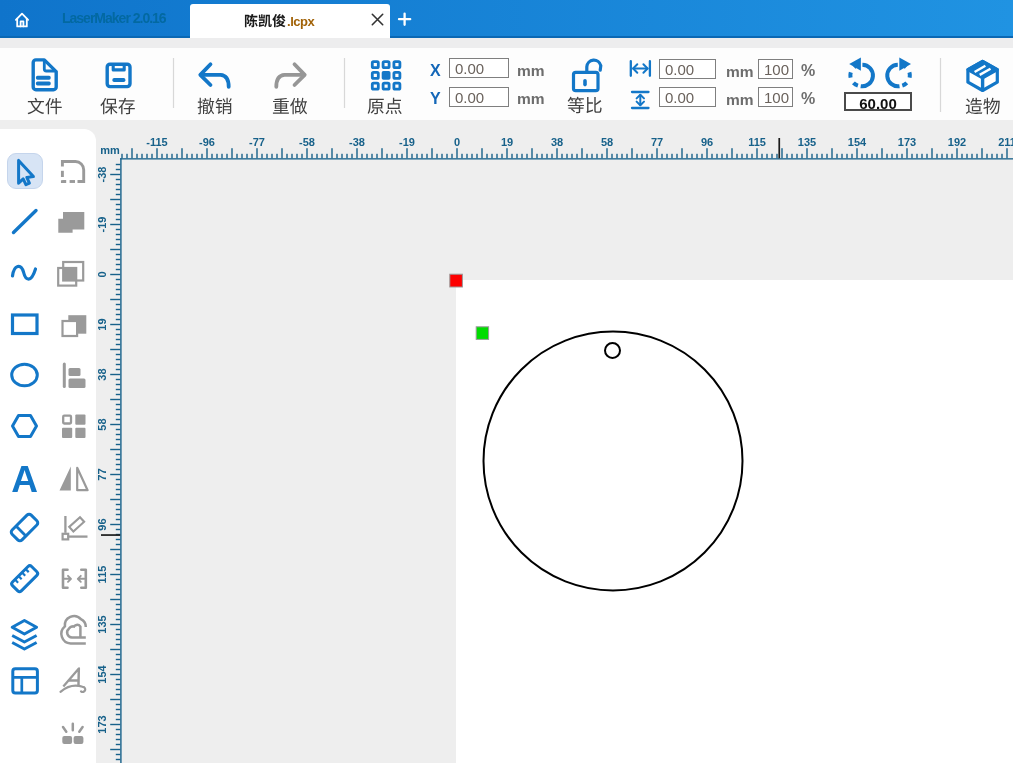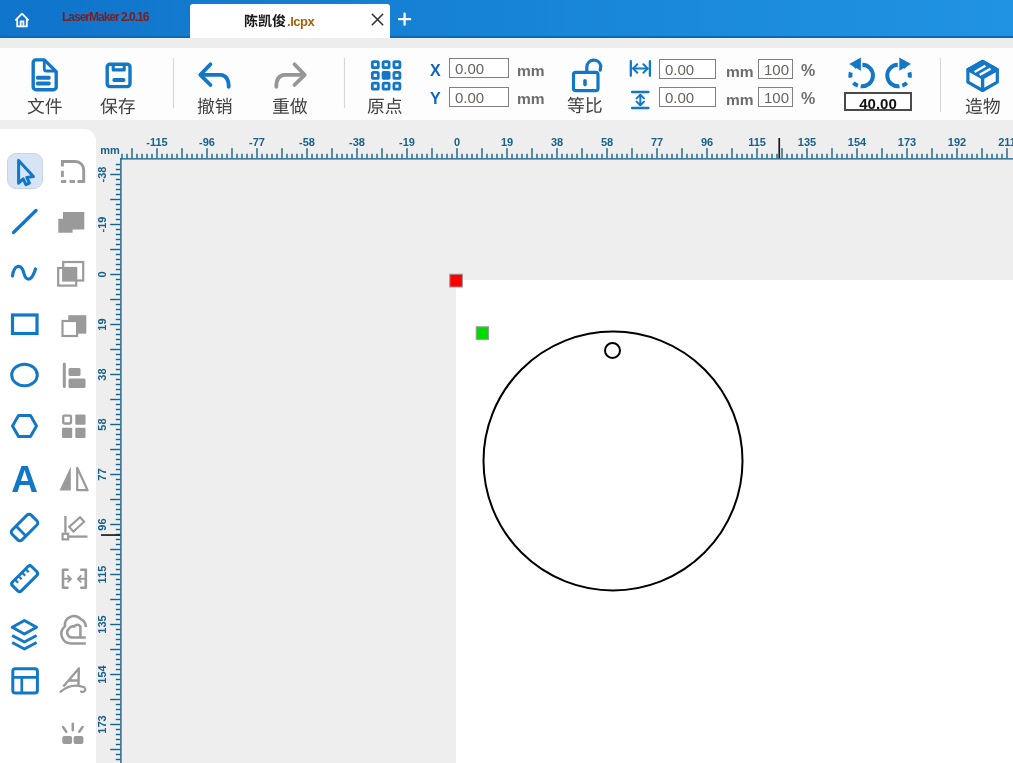--- a/index.html
+++ b/index.html
@@ -1,18 +1,18 @@
 <!DOCTYPE html>
 <html><head><meta charset="utf-8"><style>
 * { margin:0; padding:0; box-sizing:border-box; }
 body { width:1013px; height:763px; position:relative; overflow:hidden;
        font-family:'Liberation Sans',sans-serif; background:#efefef; }
 #titlebar { position:absolute; left:0; top:0; width:1013px; height:38px;
    background:linear-gradient(90deg,#0f74cb,#2093e2); border-bottom:2px solid #0b68b4; }
-#appname { position:absolute; left:62px; top:10px; color:#7f1d1d; font-size:12px; font-weight:bold; letter-spacing:-1px;text-align:right;}
+#appname { position:absolute; left:62px; top:10px; color:#0369a1; font-size:14px; font-weight:bold; letter-spacing:-1px;text-align:right;}
 #tab { position:absolute; left:190px; top:4px; width:200px; height:34px; background:#fff; border-radius:3px 3px 0 0;}
 #graystrip { position:absolute; left:0; top:38px; width:1013px; height:10px; background:#ededee; }
 #toolbar { position:absolute; left:0; top:48px; width:1013px; height:72px; background:#fdfdfd; }
 #lower { position:absolute; left:0; top:120px; width:1013px; height:643px; background:#eeeeee; }
 #sidebar { position:absolute; left:0; top:129px; width:96px; height:634px; background:#fff; border-top-right-radius:12px; }
 #selhl { position:absolute; left:7px; top:153px; width:36px; height:36px; background:#d7e4f5; border:1px solid #c5d5ec; border-radius:9px; }
 #overlay { position:absolute; left:0; top:0; }
 </style></head>
 <body>
 <div id="titlebar"></div>
@@ -528,21 +528,21 @@
 <g stroke="#9a9a9a" stroke-width="2.5" stroke-linecap="round" fill="none">
 <path d="M66.3 731.7 l-3.3 -4.6 M72.8 730.2 l0 -6.4 M79.3 731.7 l3.3 -4.6"></path>
     </g>
 </svg>
 <div style="position:absolute;background:#fff;border:1px solid #7f7f7f;font:15px 'Liberation Sans',sans-serif;color:#6a625c;left:449px;top:58px;width:60px;height:20px;padding:1px 0 0 5px;">0.00</div>
 <div style="position:absolute;background:#fff;border:1px solid #7f7f7f;font:15px 'Liberation Sans',sans-serif;color:#6a625c;left:449px;top:87px;width:60px;height:20px;padding:1px 0 0 5px;">0.00</div>
 <div style="position:absolute;background:#fff;border:1px solid #7f7f7f;font:15px 'Liberation Sans',sans-serif;color:#6a625c;left:659px;top:59px;width:57px;height:20px;padding:1px 0 0 5px;">0.00</div>
 <div style="position:absolute;background:#fff;border:1px solid #7f7f7f;font:15px 'Liberation Sans',sans-serif;color:#6a625c;left:659px;top:87px;width:57px;height:20px;padding:1px 0 0 5px;">0.00</div>
 <div style="position:absolute;background:#fff;border:1px solid #7f7f7f;font:15px 'Liberation Sans',sans-serif;color:#6a625c;left:758px;top:59px;width:35px;height:20px;padding:1px 0 0 5px;">100</div>
 <div style="position:absolute;background:#fff;border:1px solid #7f7f7f;font:15px 'Liberation Sans',sans-serif;color:#6a625c;left:758px;top:87px;width:35px;height:20px;padding:1px 0 0 5px;">100</div>
-<div style="position:absolute;left:844px;top:92px;width:68px;height:19px;background:#fff;border:2px solid #4a4a4a;font:bold 15px 'Liberation Sans',sans-serif;color:#111;text-align:center;padding-top:1px;">40.00</div>
+<div style="position:absolute;left:844px;top:92px;width:68px;height:19px;background:#fff;border:2px solid #4a4a4a;font:bold 15px 'Liberation Sans',sans-serif;color:#111;text-align:center;padding-top:1px;">60.00</div>
 <div style="position:absolute;font-family:'Liberation Sans',sans-serif;left:430px;top:62px;font-size:16px;font-weight:bold;color:#1467b8;">X</div>
 <div style="position:absolute;font-family:'Liberation Sans',sans-serif;left:430px;top:90px;font-size:16px;font-weight:bold;color:#1467b8;">Y</div>
 <div style="position:absolute;font-family:'Liberation Sans',sans-serif;font-size:15.5px;font-weight:bold;color:#6d6d6d;left:517px;top:62px;">mm</div>
 <div style="position:absolute;font-family:'Liberation Sans',sans-serif;font-size:15.5px;font-weight:bold;color:#6d6d6d;left:517px;top:90px;">mm</div>
 <div style="position:absolute;font-family:'Liberation Sans',sans-serif;font-size:15.5px;font-weight:bold;color:#6d6d6d;left:726px;top:63px;">mm</div>
 <div style="position:absolute;font-family:'Liberation Sans',sans-serif;font-size:15.5px;font-weight:bold;color:#6d6d6d;left:726px;top:91px;">mm</div>
 <div style="position:absolute;font-family:'Liberation Sans',sans-serif;font-size:15.5px;font-weight:bold;color:#6d6d6d;left:801px;top:62px;font-size:16px;">%</div>
 <div style="position:absolute;font-family:'Liberation Sans',sans-serif;font-size:15.5px;font-weight:bold;color:#6d6d6d;left:801px;top:90px;font-size:16px;">%</div>
 <svg style="position:absolute;left:26.5px;top:95.2px;overflow:visible" width="36" height="23" fill="#404040">
     <g transform="translate(0,17.8)">

